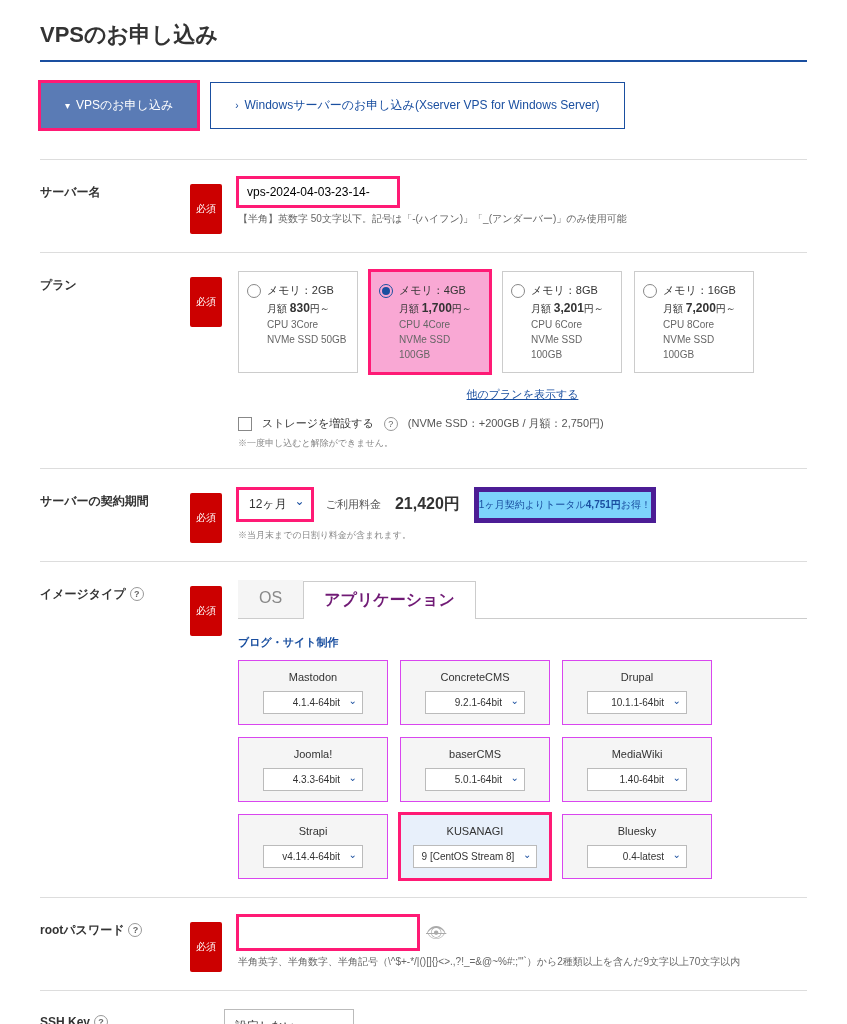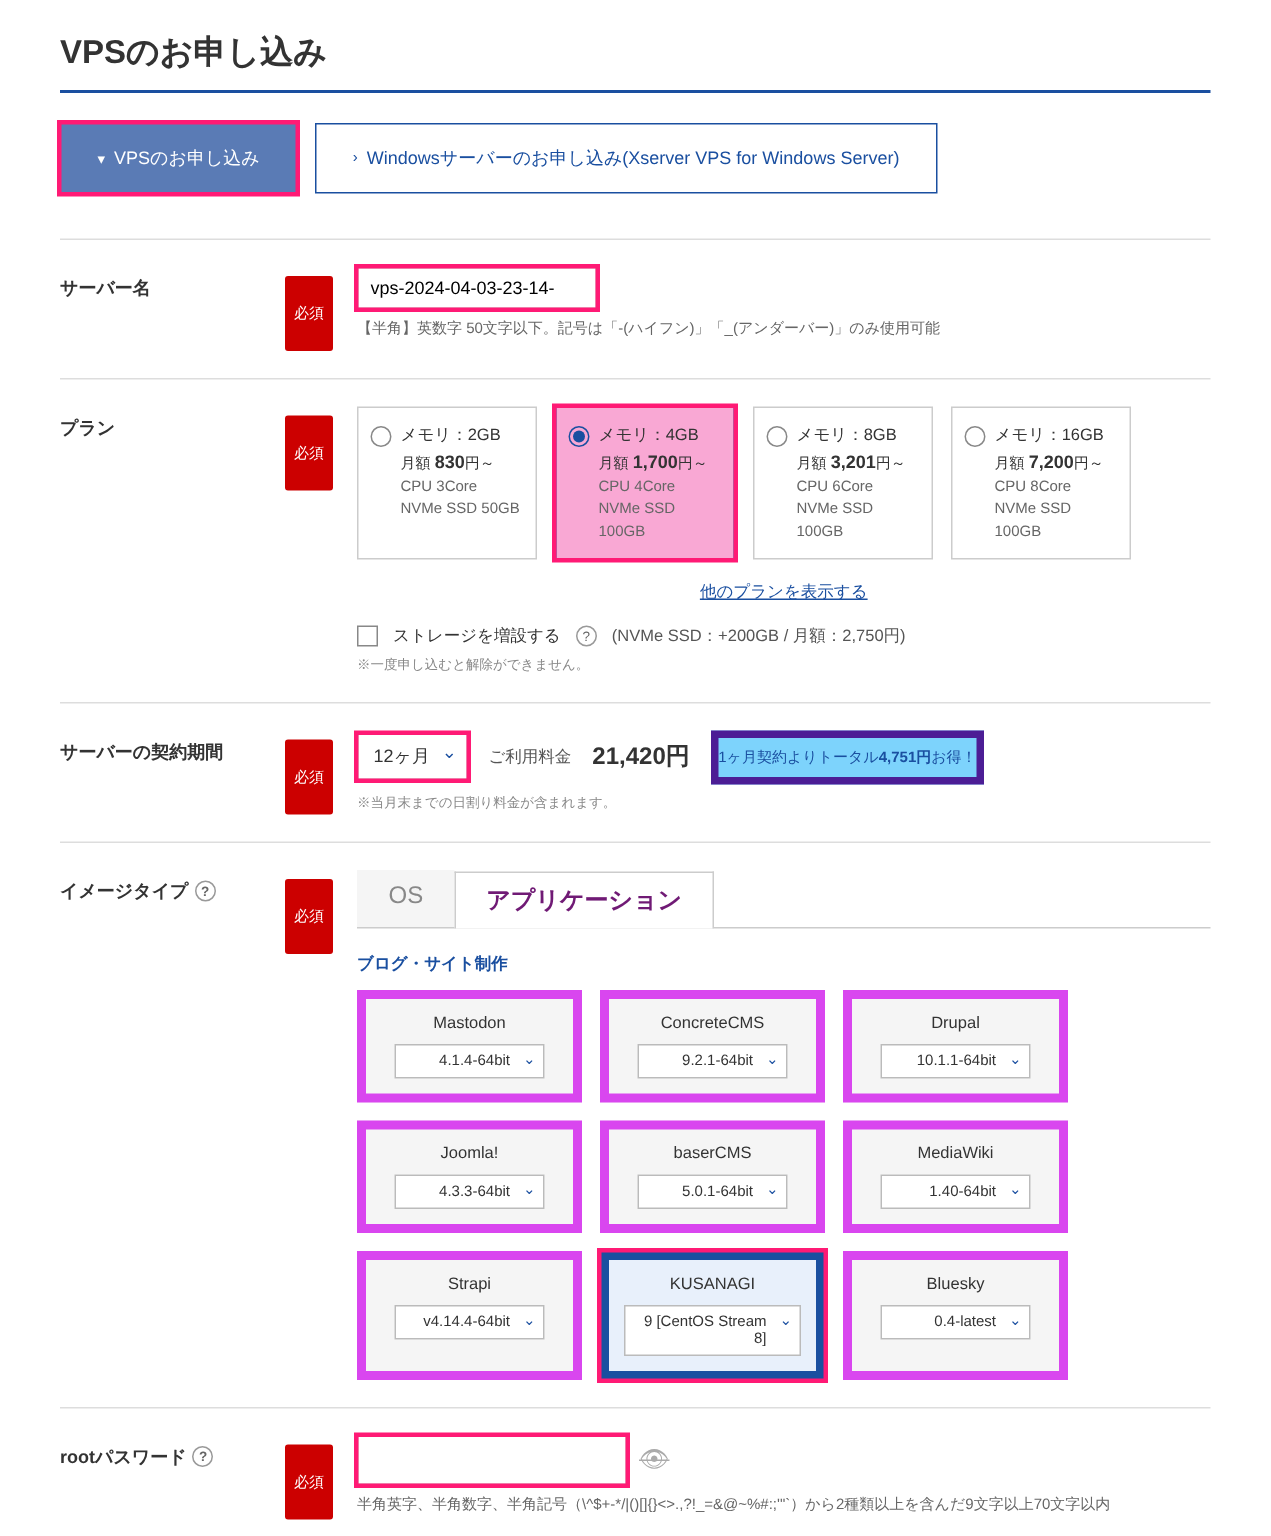--- a/index.html
+++ b/index.html
@@ -41,21 +41,21 @@
   .price-label { font-size: 11px; color: #555; }
   .price-val { font-size: 16px; font-weight: 600; }
   .savings-box { border: 5px solid #4c1d95; background: #7dd3fc; color: #1a4fa0; font-size: 10px; padding: 6px 0; }
   .savings-box b { font-weight: bold; }
   .inner-tabs { display: flex; border-bottom: 1px solid #ccc; margin-bottom: 16px; }
   .inner-tab { padding: 8px 20px; font-size: 16px; color: #1a4fa0; cursor: pointer; border: 1px solid transparent; border-bottom: none; }
   .inner-tab.active { border-color: #ccc; background: #fff; color: #701a75; font-weight: 600; position: relative; top: 1px; }
   .inner-tab.inactive { color: #888; background: #f5f5f5; }
   .cat-title { font-size: 11px; font-weight: 600; color: #1a4fa0; margin: 10px 0; }
   .app-grid { display: flex; flex-wrap: wrap; gap: 12px; }
-  .app-card { width: 150px; background: #f5f5f5; border: 6px solid #d946ef; padding: 10px; text-align: center; }
+  .app-card { width: 150px; background: #f5f5f5; border: 1px solid #d946ef; padding: 10px; text-align: center; }
   .app-card.selected { background: #e8f0fb; border-color: #1a4fa0; }
   .app-name { font-size: 11px; margin-bottom: 8px; }
   .app-select { background: #fff; border: 1px solid #bbb; padding: 5px 22px 5px 8px; font-size: 10px; display: inline-block; position: relative; min-width: 100px; text-align: right; }
   .app-select::after { content: "⌄"; position: absolute; right: 5px; top: 3px; color: #1a4fa0; }
   .pw-row { display: flex; align-items: center; gap: 8px; }
   .pw-input { border: 1px solid #bbb; padding: 8px; width: 180px; }
   .eye-icon { color: #aaa; font-size: 16px; text-decoration: line-through; }
   .ssh-select { border: 1px solid #bbb; padding: 8px 28px 8px 10px; width: 130px; position: relative; display: inline-block; font-size: 12px; }
   .ssh-select::after { content: "⌄"; position: absolute; right: 8px; top: 6px; color: #1a4fa0; }
 </style>

